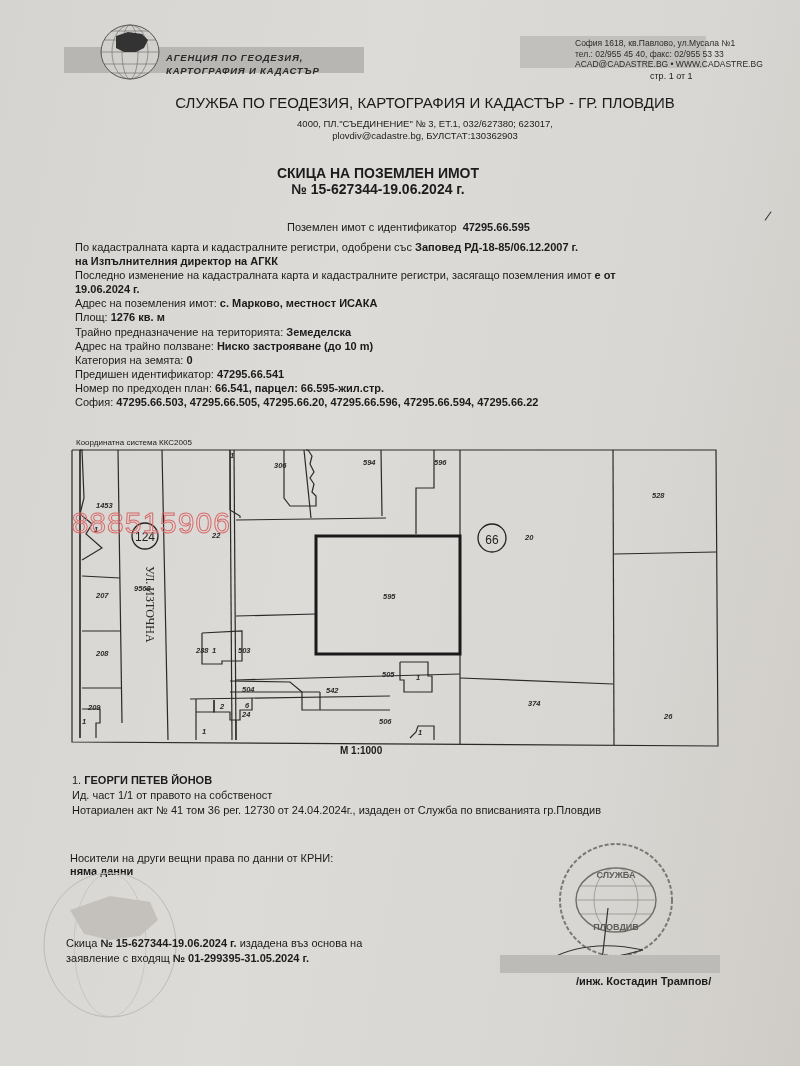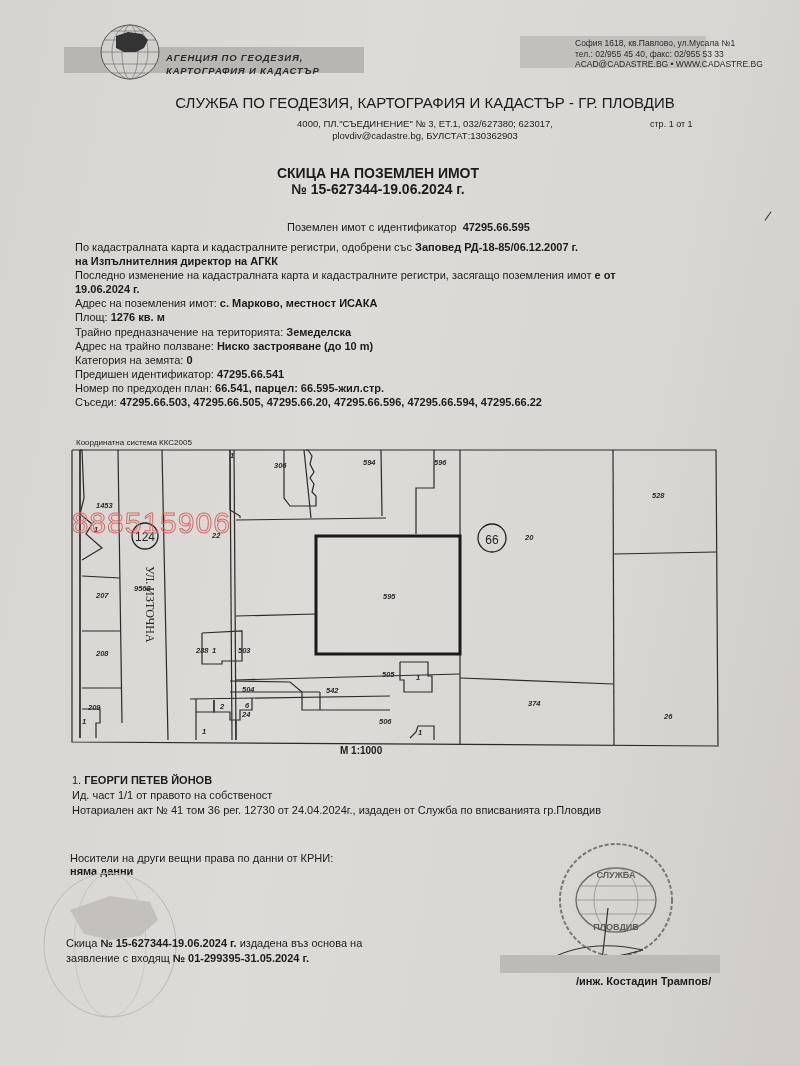--- a/index.html
+++ b/index.html
@@ -3,21 +3,21 @@
 <meta charset="utf-8">
 <style>
   html,body{margin:0;padding:0;}
   body{width:800px;height:1066px;background:#c9c6c1;overflow:hidden;position:relative;font-family:"Liberation Sans",sans-serif;color:#1b1b1b;}
   .page{position:absolute;left:0;top:0;width:800px;height:1066px;background:linear-gradient(100deg,#d6d4d0 0%,#dddbd7 40%,#d8d6d2 75%,#cfccc7 100%);}
   .abs{position:absolute;}
   .logo-band{position:absolute;left:64px;top:47px;width:300px;height:26px;background:#b8b6b2;}
   .agency{position:absolute;left:166px;top:51px;font-size:9.5px;font-style:italic;font-weight:bold;letter-spacing:0.8px;line-height:13px;color:#2a2a2a;}
   .contact-band{position:absolute;left:520px;top:36px;width:186px;height:32px;background:#c2c0bc;}
   .contact{position:absolute;left:527px;top:38px;font-size:8.5px;line-height:10.5px;color:#2a2a2a;margin-left:48px;}
-  .pageno{position:absolute;left:650px;top:71px;font-size:9px;margin-top:48px;}
+  .pageno{position:absolute;left:650px;top:71px;font-size:9px;}
   .office{position:absolute;left:0;width:800px;top:94px;text-align:center;font-size:15px;padding-left:50px;box-sizing:border-box;}
   .office-addr{position:absolute;left:0;width:800px;top:118px;text-align:center;font-size:9.5px;line-height:12px;padding-left:50px;box-sizing:border-box;}
   .title{position:absolute;left:0;width:716px;top:165px;text-align:center;font-size:14px;font-weight:bold;line-height:16px;padding-left:40px;box-sizing:border-box;}
   .ident{position:absolute;left:287px;top:221px;font-size:11px;}
   .ident b{margin-left:6px;}
   .info{position:absolute;left:75px;top:240px;font-size:11px;line-height:14.1px;width:640px;}
   .info div{white-space:nowrap;}
   .coord{position:absolute;left:76px;top:438px;font-size:8px;}
   .map{position:absolute;left:70px;top:448px;}
   .scale{position:absolute;left:340px;top:745px;font-size:10px;font-weight:bold;}
@@ -81,21 +81,21 @@
     <div><b>на Изпълнителния директор на АГКК</b></div>
     <div><span>Последно изменение на кадастралната карта и кадастралните регистри, засягащо поземления имот</span> <b>е от</b></div>
     <div><b>19.06.2024 г.</b></div>
     <div><span>Адрес на поземления имот:</span> <b>с. Марково, местност ИСАКА</b></div>
     <div><span>Площ:</span> <b>1276 кв. м</b></div>
     <div><span>Трайно предназначение на територията:</span> <b>Земеделска</b></div>
     <div><span>Адрес на трайно ползване:</span> <b>Ниско застрояване (до 10 m)</b></div>
     <div><span>Категория на земята:</span> <b>0</b></div>
     <div><span>Предишен идентификатор:</span> <b>47295.66.541</b></div>
     <div><span>Номер по предходен план:</span> <b>66.541, парцел: 66.595-жил.стр.</b></div>
-    <div><span>Съседи:</span> <b>47295.66.503, 47295.66.505, 47295.66.20, 47295.66.596, 47295.66.594, 47295.66.22</b></div>
+    <div><span>София:</span> <b>47295.66.503, 47295.66.505, 47295.66.20, 47295.66.596, 47295.66.594, 47295.66.22</b></div>
   </div>
 
   <div class="coord">Координатна система ККС2005</div>
 
   <svg class="map" width="650" height="300" viewBox="0 0 650 300">
     <g fill="none" stroke="#2a2a2a" stroke-width="1.2">
 
       <polyline points="2,2 646,2 648,298 2,294 2,2"></polyline>
 
       <line x1="10" y1="2" x2="10" y2="290"></line>

